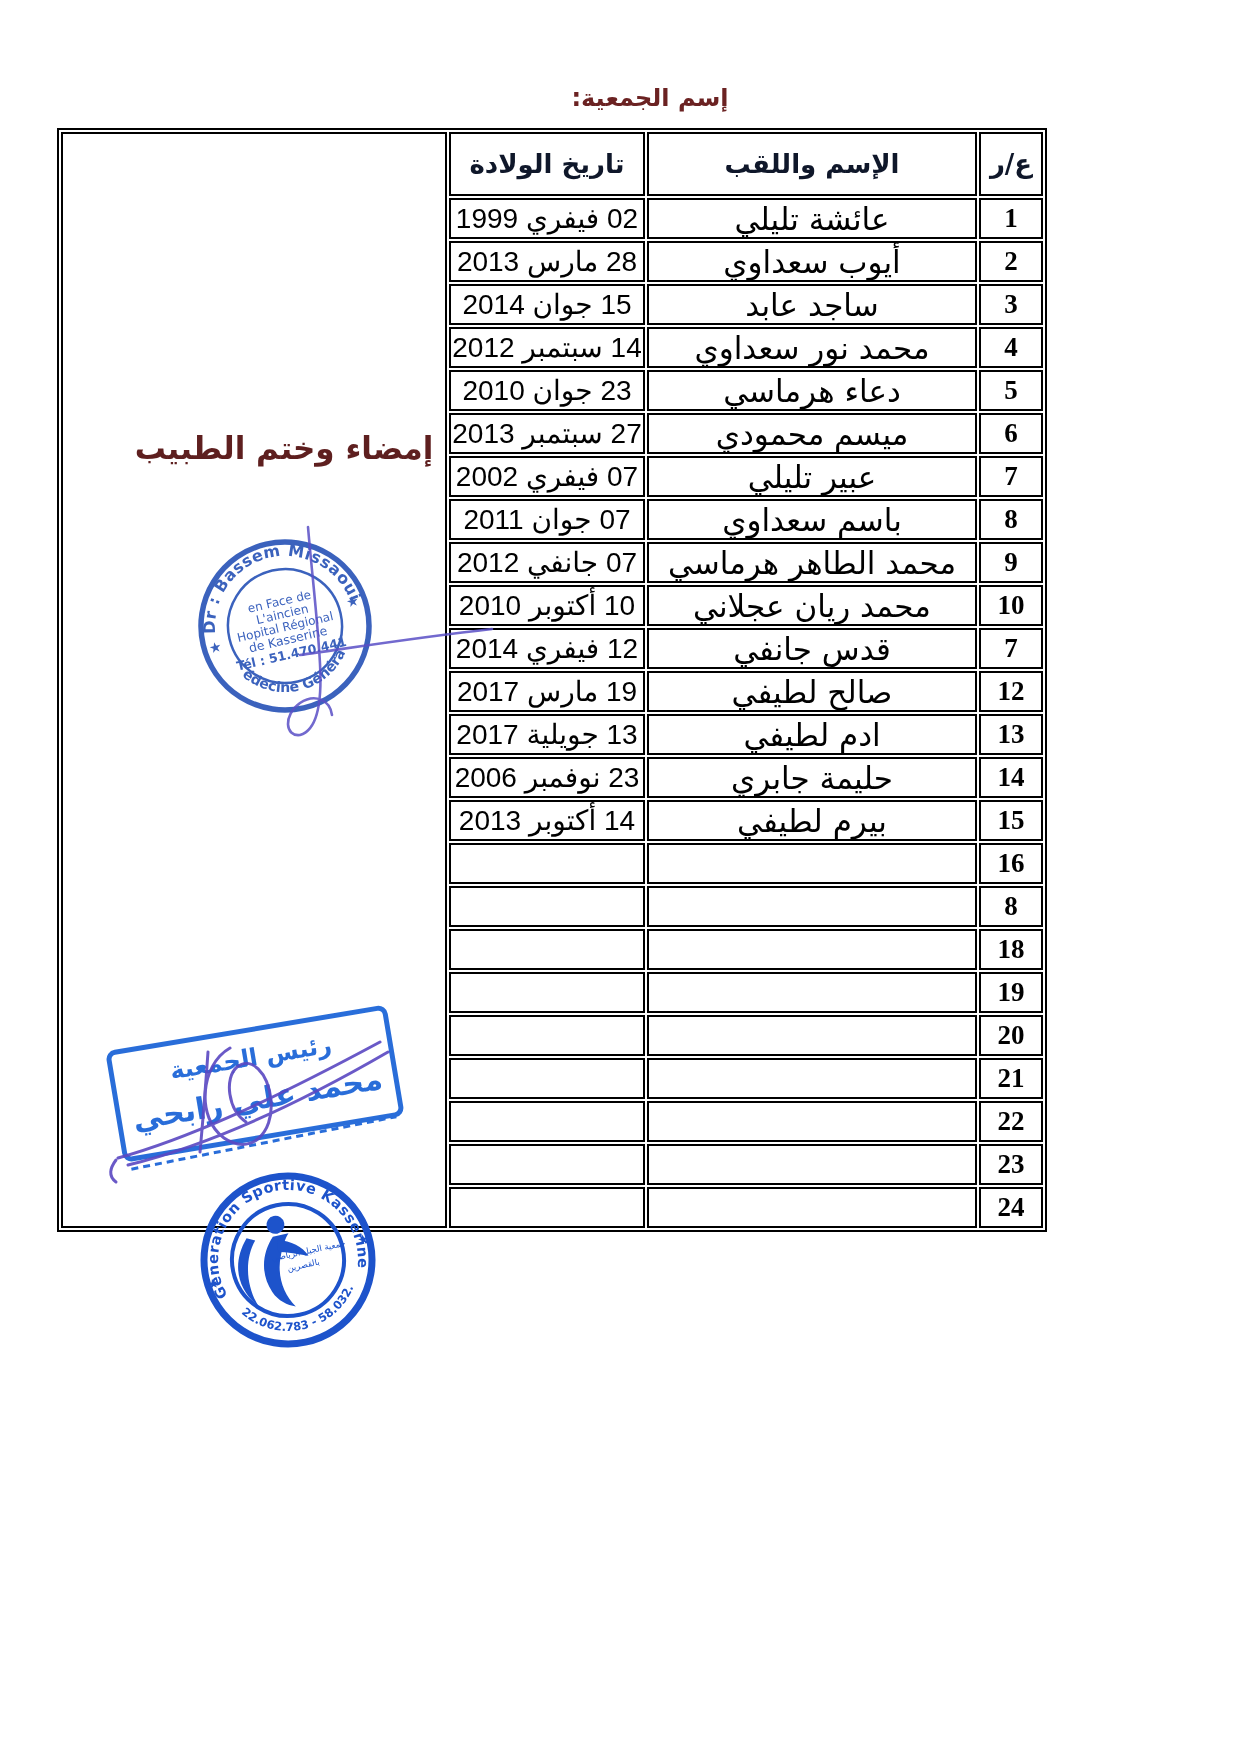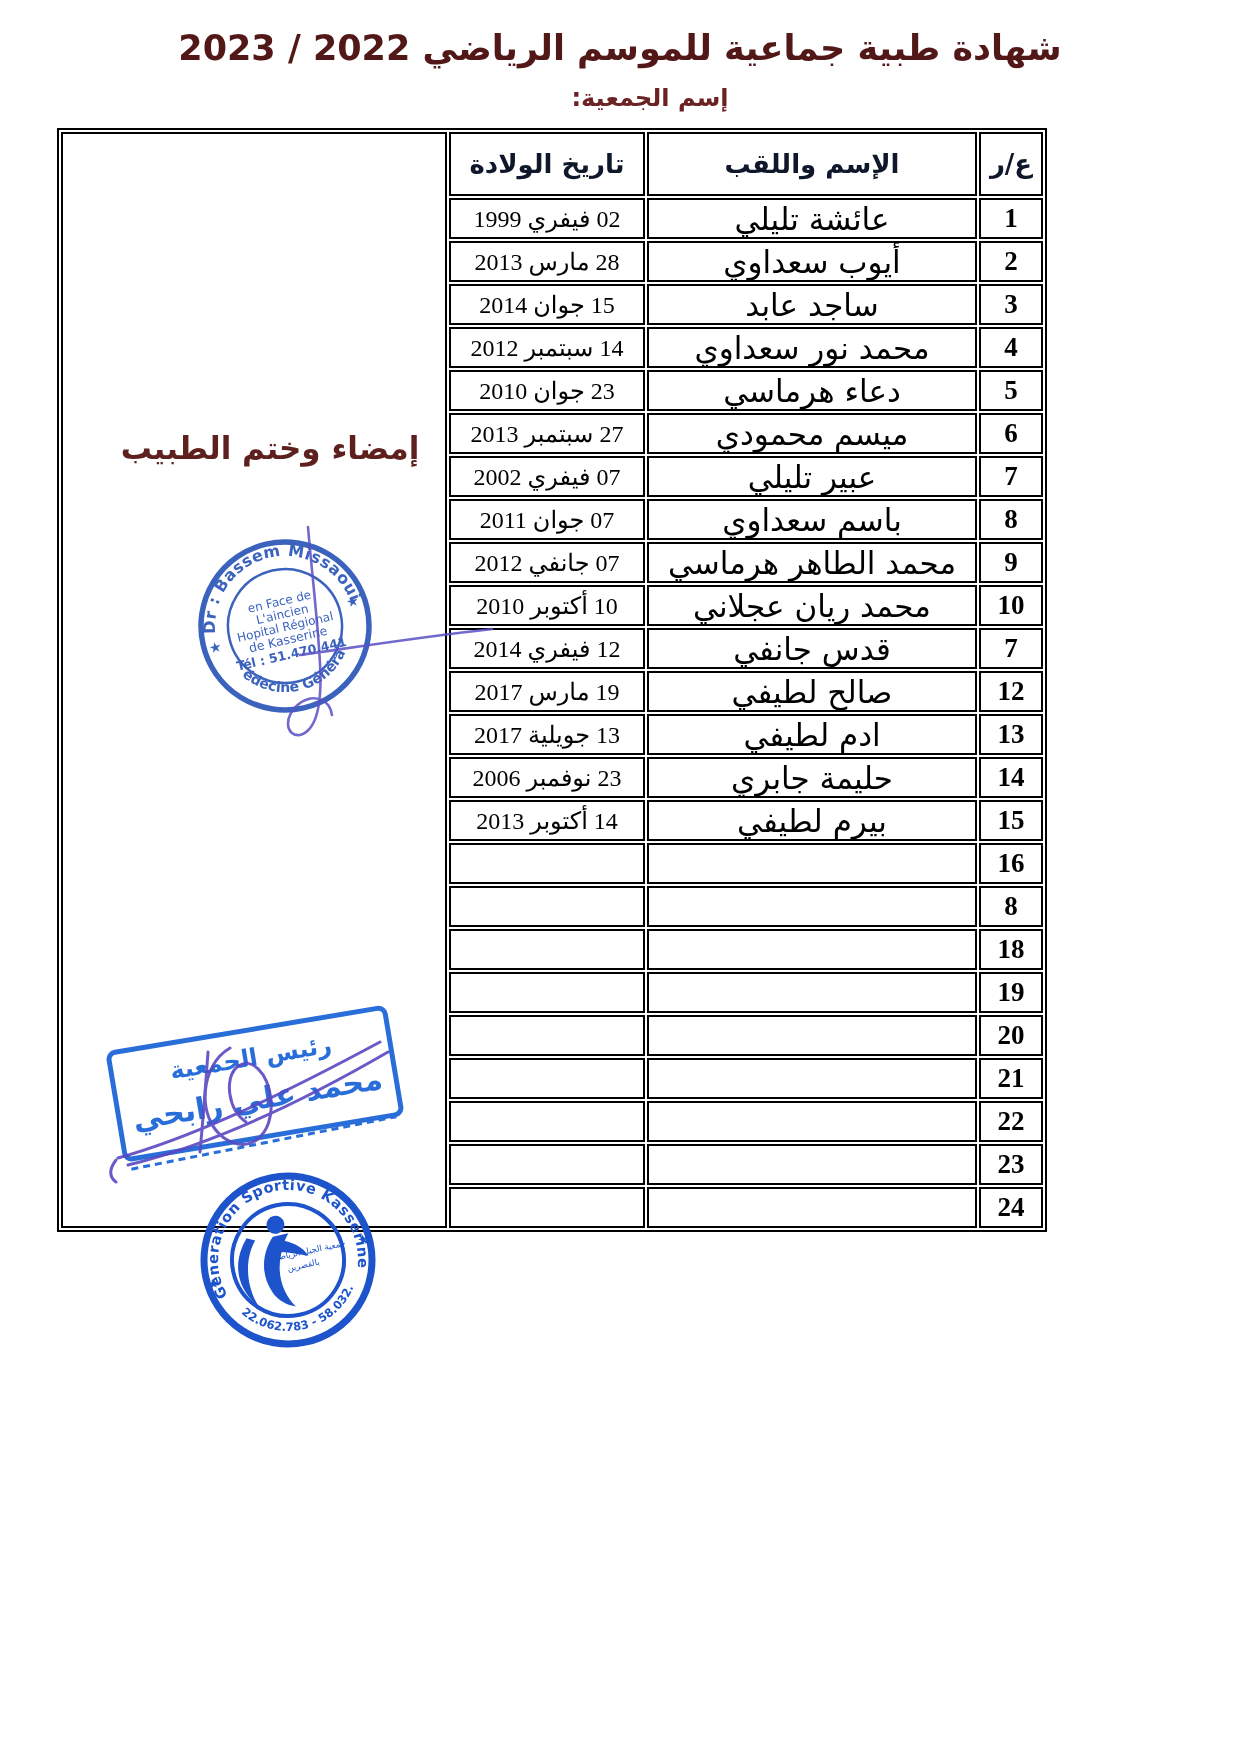--- a/index.html
+++ b/index.html
@@ -13,34 +13,33 @@
                 font-size:24px;font-weight:bold;color:#6b2222;}
   
   table.roster{position:absolute;left:57px;top:128px;border-collapse:separate;
                border-spacing:2px;border:2px solid #000;direction:rtl;table-layout:fixed;}
   table.roster td,table.roster th{border:2px solid #000;padding:0;overflow:hidden;
                text-align:center;vertical-align:middle;background:#fff;}
   th.h{height:60px;color:#0f172a;font-weight:bold;font-size:26px;
        font-family:"DejaVu Sans",sans-serif;}
   td.c-num{font-family:"Liberation Serif","DejaVu Serif",serif;font-weight:bold;font-size:27px;color:#000;}
   td.c-name{font-size:31px;color:#000;}
-  td.c-dob{font-family:Liberation Serif, serif;font-size:24px;color:#000;}
+  td.c-dob{font-family:Liberation Sans, sans-serif;font-size:28px;color:#000;}
   tr.r td{height:37px;}
   td.c-stamp{background:#fff;}
   
-  .sig-label{position:absolute;left:85px;top:430px;width:370px;text-align:center;
+  .sig-label{position:absolute;left:99px;top:430px;width:370px;text-align:center;
              font-size:31px;font-weight:bold;color:#5e1f1f;direction:rtl;}
   svg.overlay{position:absolute;}
 </style>
 </head>
 <body>
 
 <div id="page">
 
-  <div class="doc-title">شهادة طبية جماعية للموسم الرياضي 2022 / 2023</div>
 
   <div class="doc-subtitle">
     <span>إسم الجمعية:</span>
   </div>
 
   <table class="roster">
     <colgroup>
       <col style="width:64px">
         <col style="width:330px">
         <col style="width:196px">

